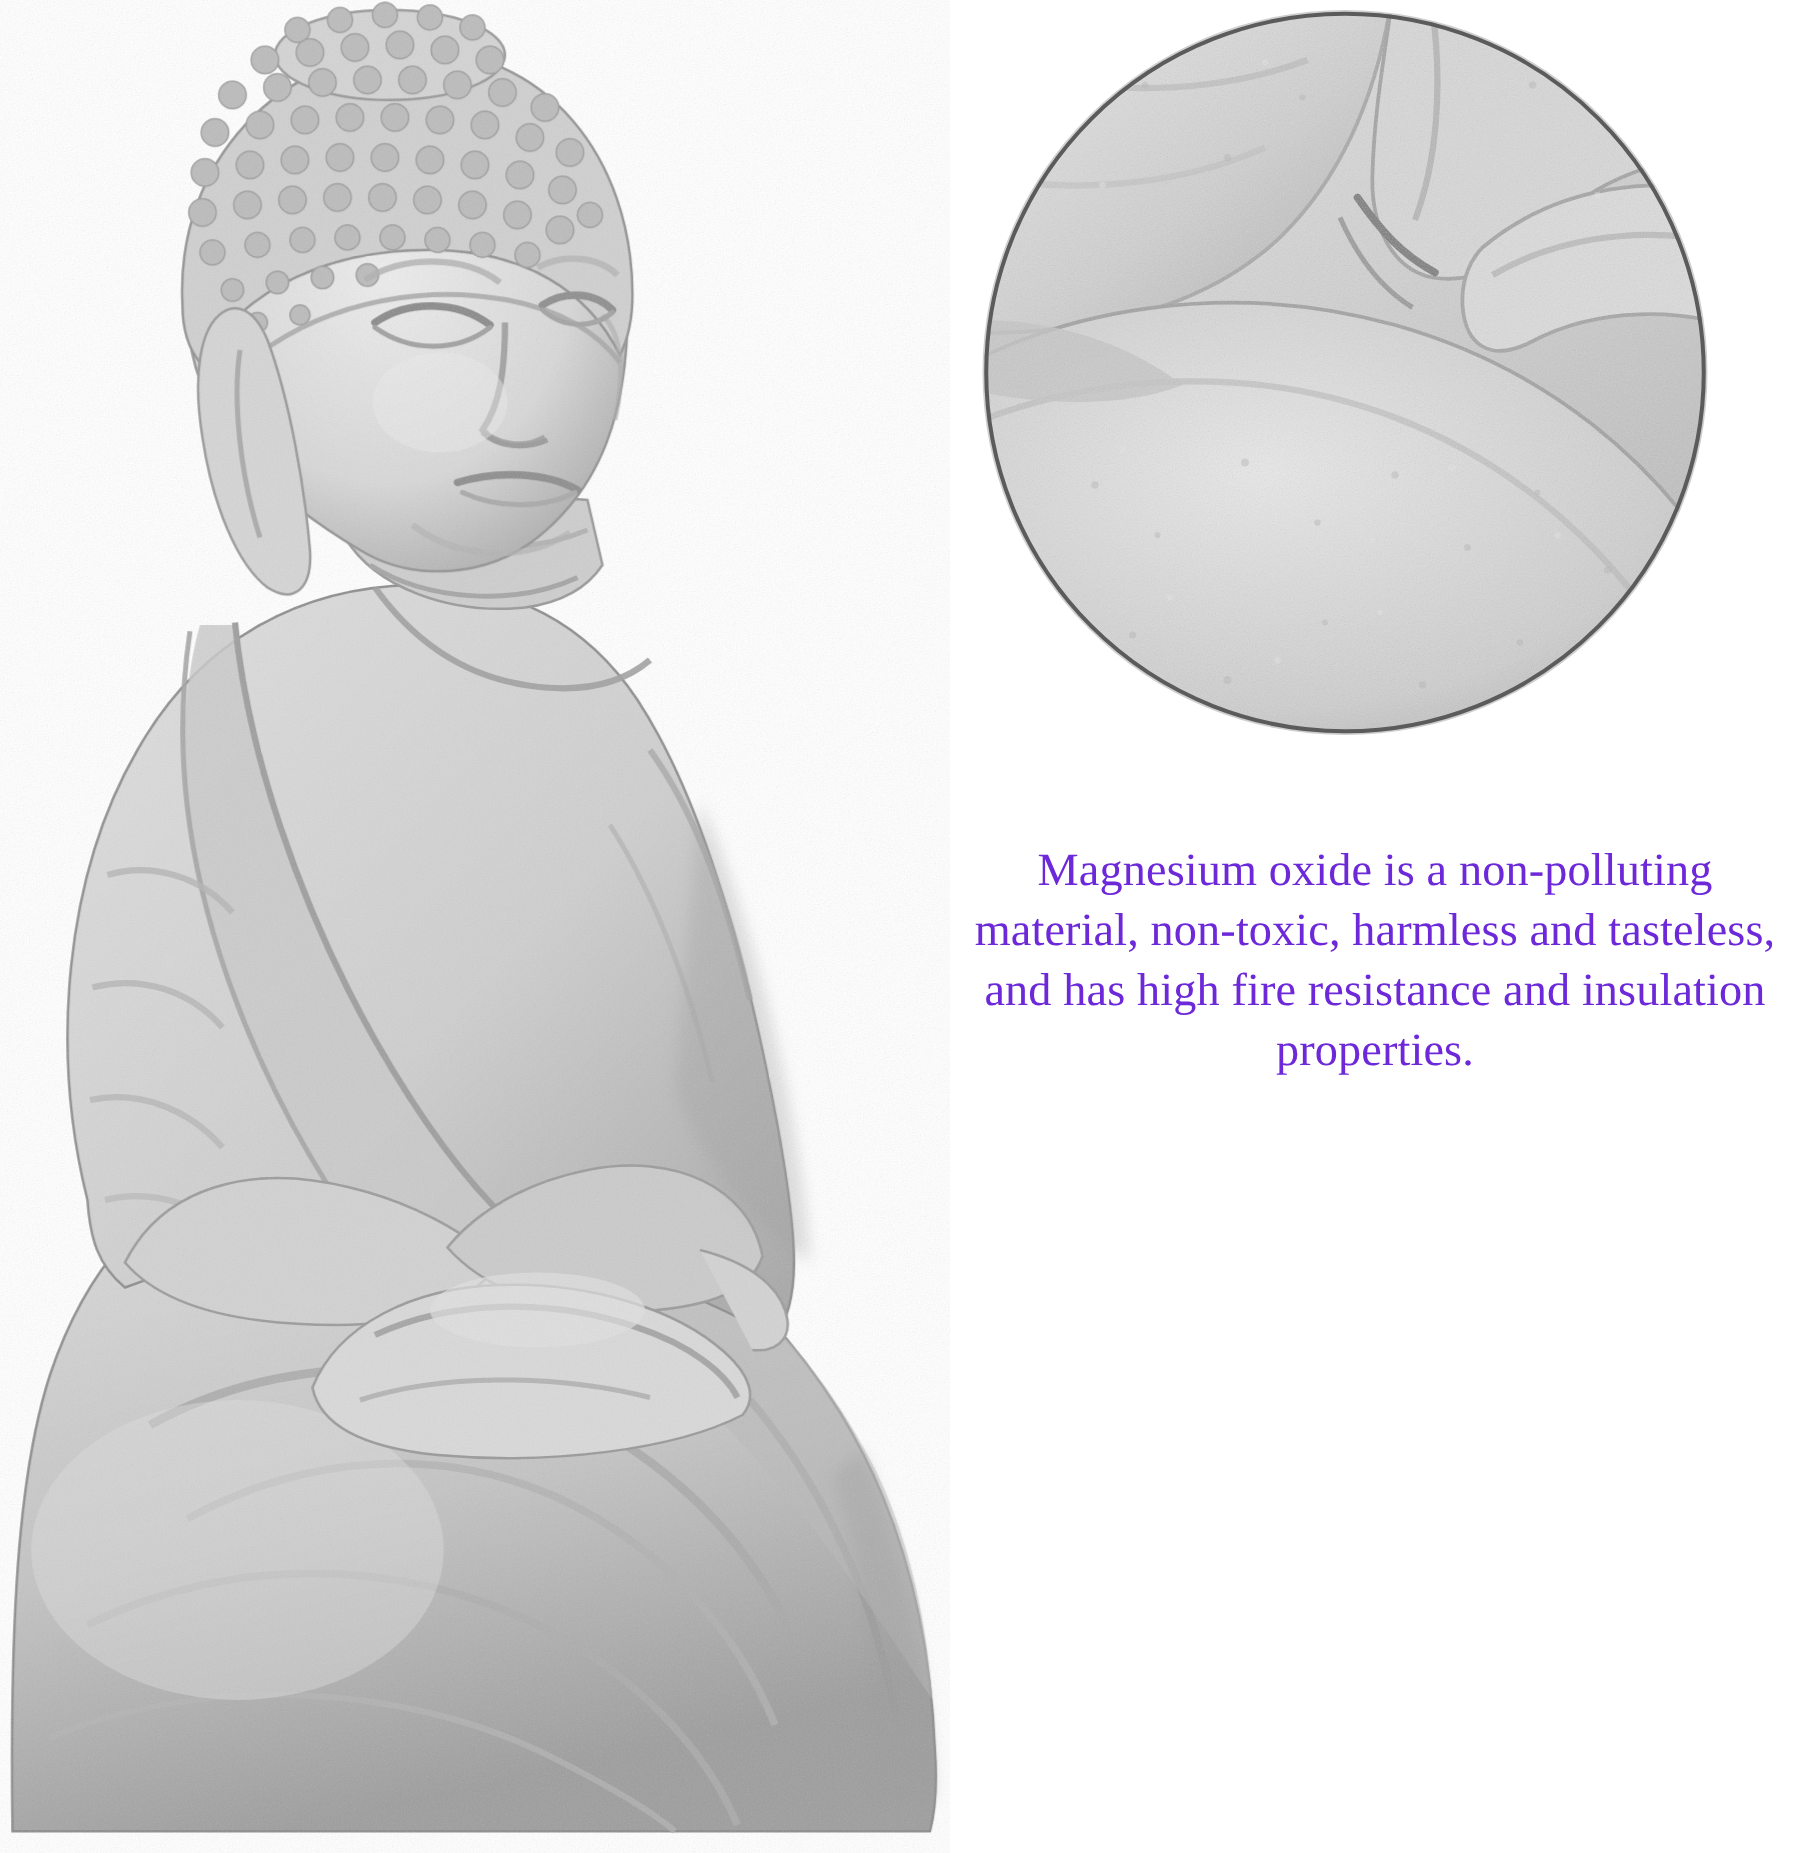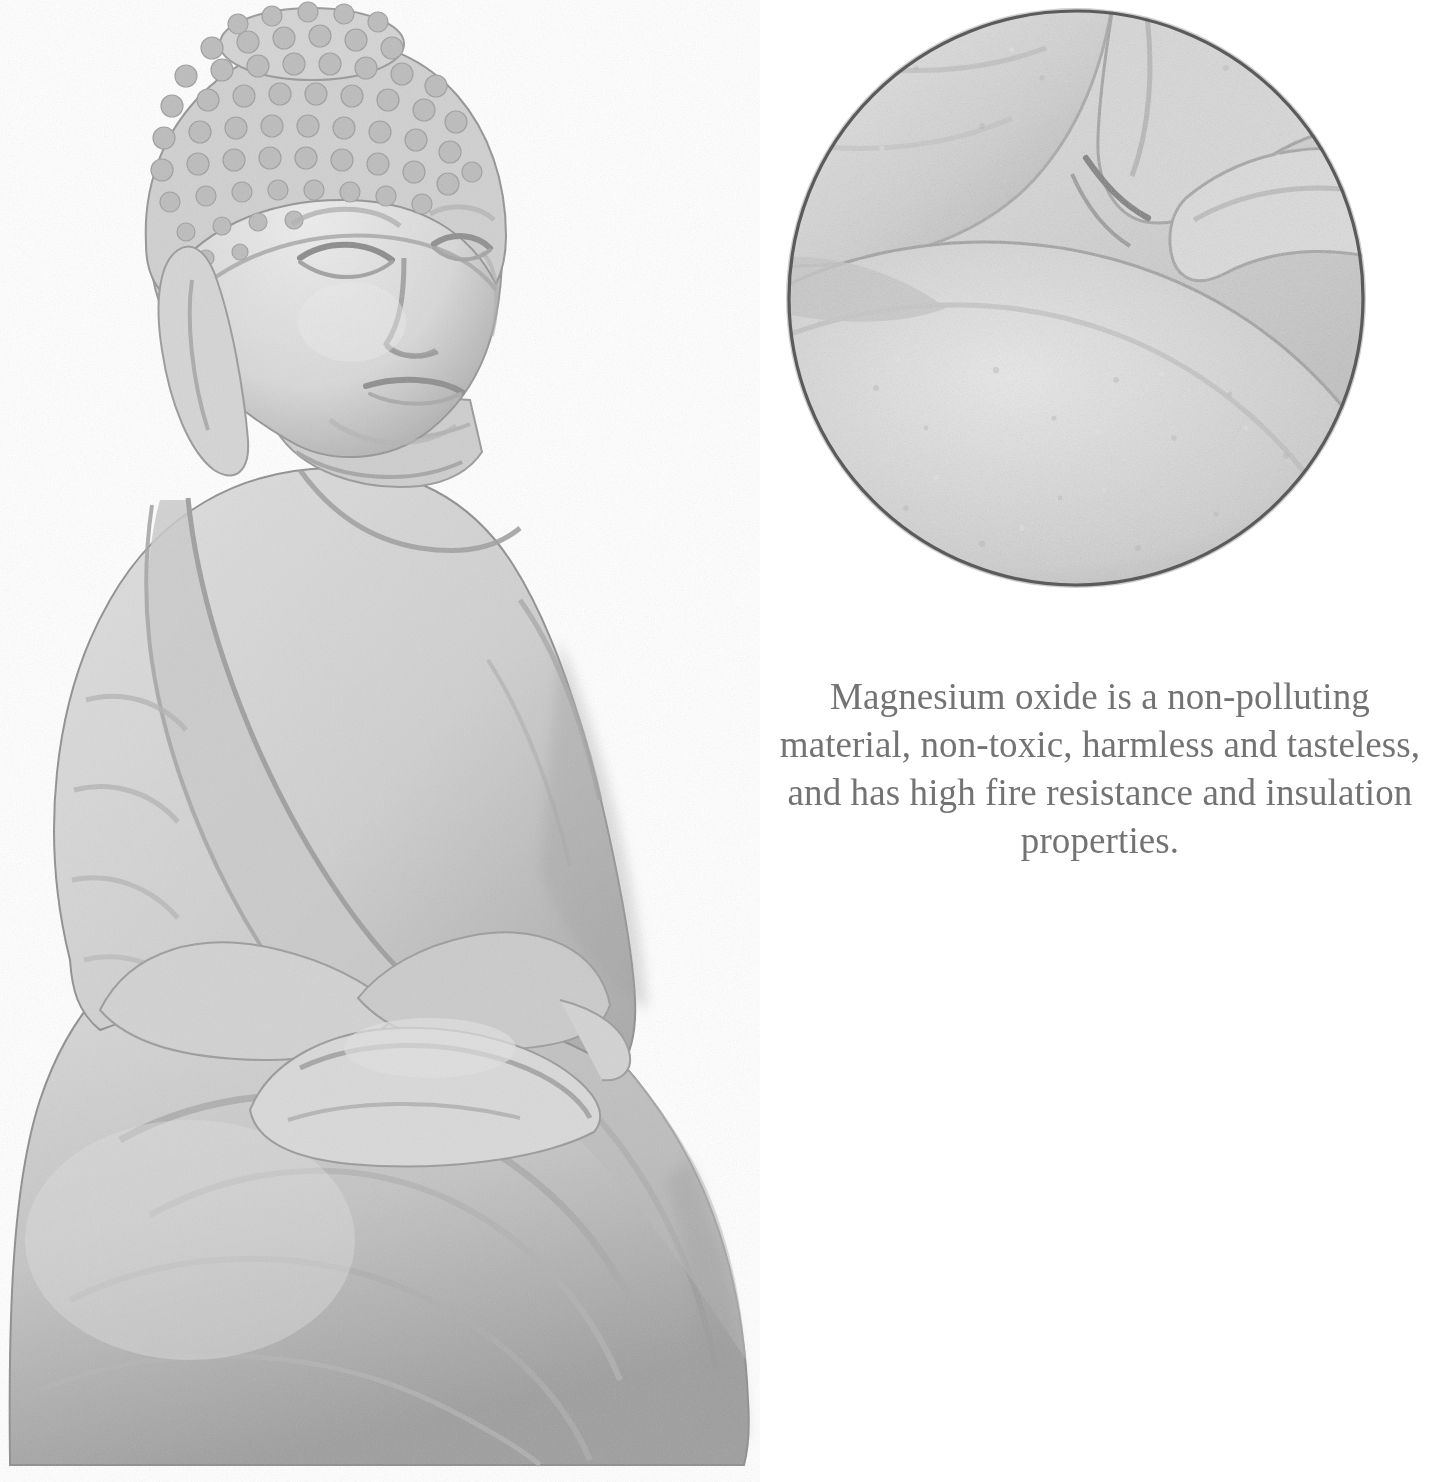--- a/index.html
+++ b/index.html
@@ -57,21 +57,21 @@
     height: 580px;
   }
 
   
   .caption {
     position: absolute;
     left: 760px;
     top: 636px;
     width: 680px;
     text-align: center;
-    color: #737373;
+    color: #6d28d9;
     font-family: "Liberation Serif", serif;
     font-size: 37px;
     line-height: 1.30;
     letter-spacing: 0.1px;
   }
 </style>
 </head>
 <body>
 
 <div class="page">

